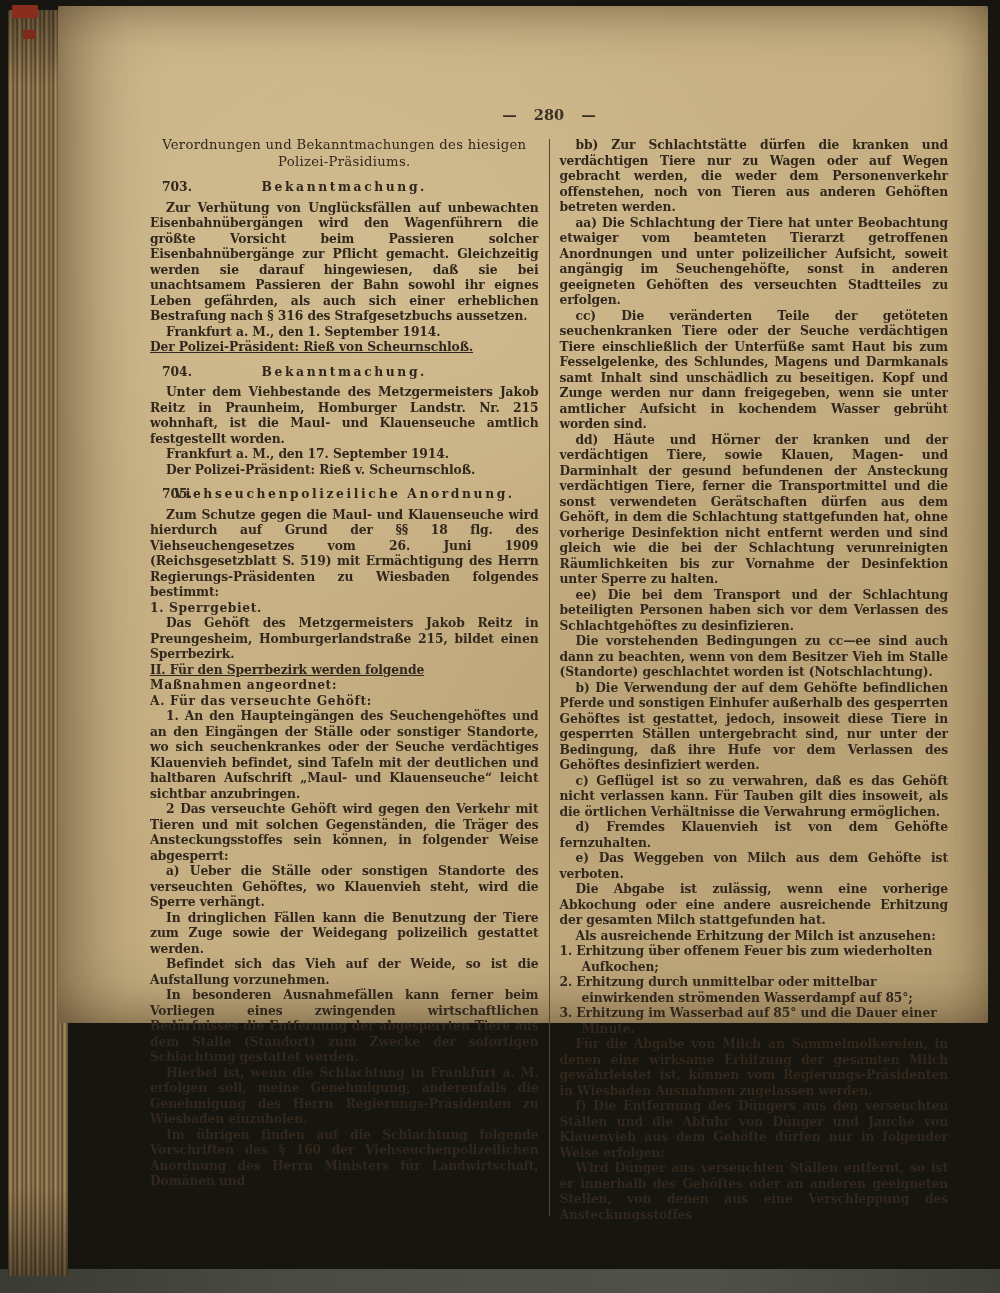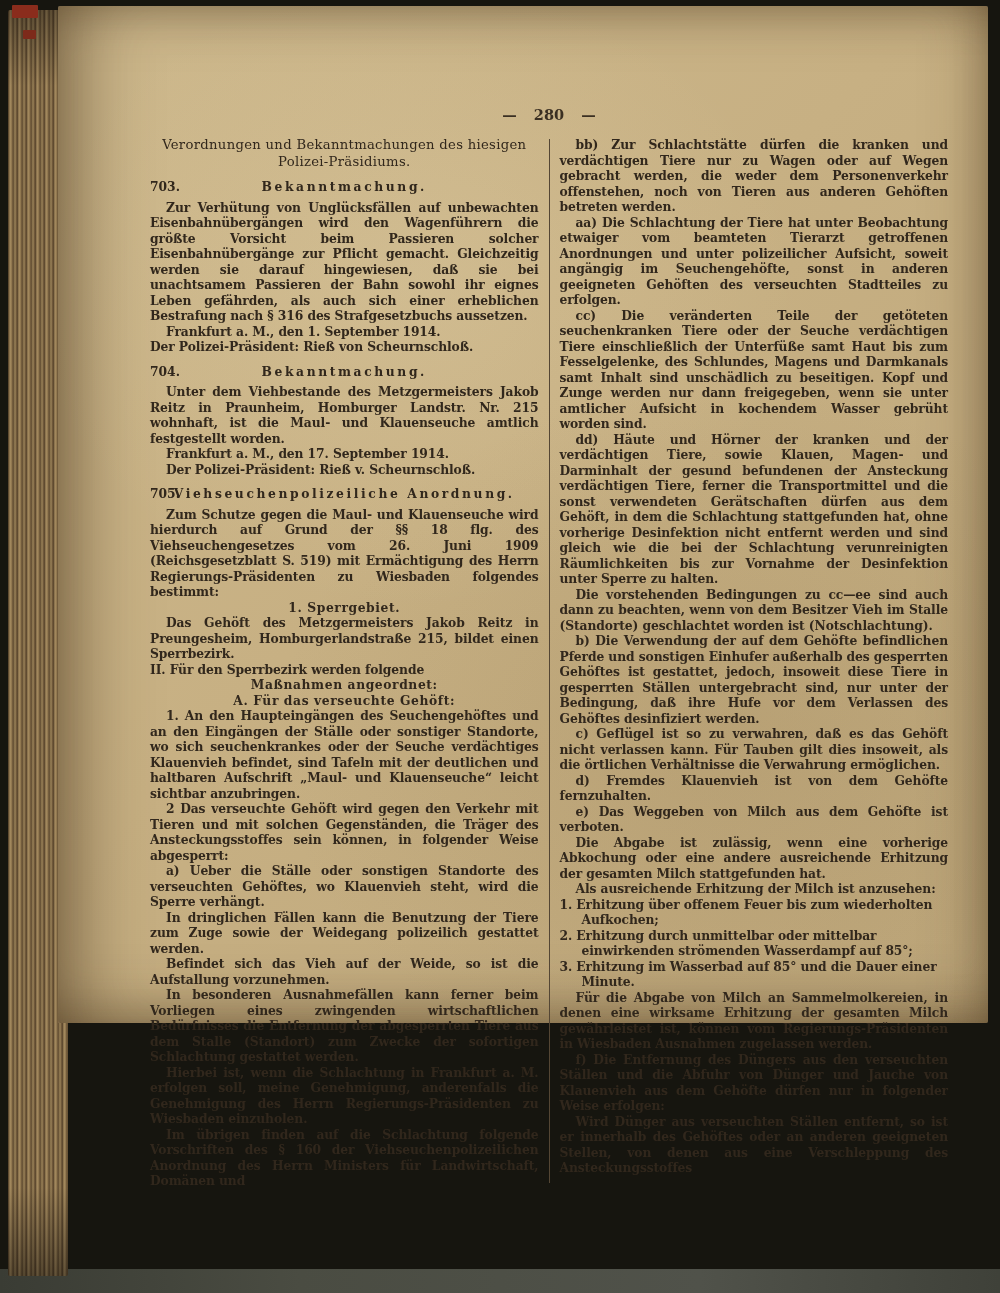--- a/index.html
+++ b/index.html
@@ -66,36 +66,36 @@
   
   .col {
     font-size: 12.3px; line-height: 15.5px;
     font-weight: 700;
     text-align: justify;
     letter-spacing: -0.1px;
     hyphens: auto;
   }
   .col p { margin: 0; }
   .para  { text-indent: 16px; }
-  .flush { text-indent: 0; }
-  .center { text-align: center; text-indent: 0; margin: 2px 0; letter-spacing: .6px; }
+  .flush { text-indent: 0; text-decoration: underline; }
+  .center { text-align: left; text-indent: 0; margin: 2px 0; letter-spacing: .6px; }
   .list { padding-left: 22px; text-indent: -22px; text-align: left; }
 
   .masthead {
     text-align: center;
     font-size: 13.2px; line-height: 16.5px;
     letter-spacing: .3px;
     margin-bottom: 8px;
     font-weight: 400;
   }
   .section-head {
     position: relative; text-align: center;
     margin: 9px 0 5px 0;
   }
-  .sec-num { position: absolute; left: 0; letter-spacing: 0; }
+  .sec-num { position: absolute; left: 12px; letter-spacing: 0; }
   .sec-title { letter-spacing: 2.6px; }
 </style>
 </head>
 <body>
 
 <div class="scene">
   <div class="scanner-bed"></div>
   <div class="book-edge"></div>
   <div class="edge-mark m1"></div>
   <div class="edge-mark m2"></div>
@@ -129,20 +129,21 @@
             <p class="para">In besonderen Ausnahmefällen kann ferner beim Vorliegen eines zwingenden wirtschaftlichen Bedürfnisses die Entfernung der abgesperrten Tiere aus dem Stalle (Standort) zum Zwecke der sofortigen Schlachtung gestattet werden.</p>
             <p class="para">Hierbei ist, wenn die Schlachtung in Frankfurt a. M. erfolgen soll, meine Genehmigung, anderenfalls die Genehmigung des Herrn Regierungs-Präsidenten zu Wiesbaden einzuholen.</p>
             <p class="para">Im übrigen finden auf die Schlachtung folgende Vorschriften des § 160 der Viehseuchenpolizeilichen Anordnung des Herrn Ministers für Landwirtschaft, Domänen und</p>
           </div>
         <div class="col-rule"></div>
         <div class="col" id="col-right">
             <p class="para">bb) Zur Schlachtstätte dürfen die kranken und verdächtigen Tiere nur zu Wagen oder auf Wegen gebracht werden, die weder dem Personenverkehr offenstehen, noch von Tieren aus anderen Gehöften betreten werden.</p>
             <p class="para">aa) Die Schlachtung der Tiere hat unter Beobachtung etwaiger vom beamteten Tierarzt getroffenen Anordnungen und unter polizeilicher Aufsicht, soweit angängig im Seuchengehöfte, sonst in anderen geeigneten Gehöften des verseuchten Stadtteiles zu erfolgen.</p>
             <p class="para">cc) Die veränderten Teile der getöteten seuchenkranken Tiere oder der Seuche verdächtigen Tiere einschließlich der Unterfüße samt Haut bis zum Fesselgelenke, des Schlundes, Magens und Darmkanals samt Inhalt sind unschädlich zu beseitigen. Kopf und Zunge werden nur dann freigegeben, wenn sie unter amtlicher Aufsicht in kochendem Wasser gebrüht worden sind.</p>
             <p class="para">dd) Häute und Hörner der kranken und der verdächtigen Tiere, sowie Klauen, Magen- und Darminhalt der gesund befundenen der Ansteckung verdächtigen Tiere, ferner die Transportmittel und die sonst verwendeten Gerätschaften dürfen aus dem Gehöft, in dem die Schlachtung stattgefunden hat, ohne vorherige Desinfektion nicht entfernt werden und sind gleich wie die bei der Schlachtung verunreinigten Räumlichkeiten bis zur Vornahme der Desinfektion unter Sperre zu halten.</p>
+            <p class="para">ee) Die bei dem Transport und der Schlachtung beteiligten Personen haben sich vor dem Verlassen des Schlachtgehöftes zu desinfizieren.</p>
             <p class="para">Die vorstehenden Bedingungen zu cc—ee sind auch dann zu beachten, wenn von dem Besitzer Vieh im Stalle (Standorte) geschlachtet worden ist (Notschlachtung).</p>
             <p class="para">b) Die Verwendung der auf dem Gehöfte befindlichen Pferde und sonstigen Einhufer außerhalb des gesperrten Gehöftes ist gestattet, jedoch, insoweit diese Tiere in gesperrten Ställen untergebracht sind, nur unter der Bedingung, daß ihre Hufe vor dem Verlassen des Gehöftes desinfiziert werden.</p>
             <p class="para">c) Geflügel ist so zu verwahren, daß es das Gehöft nicht verlassen kann. Für Tauben gilt dies insoweit, als die örtlichen Verhältnisse die Verwahrung ermöglichen.</p>
             <p class="para">d) Fremdes Klauenvieh ist von dem Gehöfte fernzuhalten.</p>
             <p class="para">e) Das Weggeben von Milch aus dem Gehöfte ist verboten.</p>
             <p class="para">Die Abgabe ist zulässig, wenn eine vorherige Abkochung oder eine andere ausreichende Erhitzung der gesamten Milch stattgefunden hat.</p>
             <p class="para">Als ausreichende Erhitzung der Milch ist anzusehen:</p>
             <p class="list">1. Erhitzung über offenem Feuer bis zum wiederholten Aufkochen;</p>
             <p class="list">2. Erhitzung durch unmittelbar oder mittelbar einwirkenden strömenden Wasserdampf auf 85°;</p>
             <p class="list">3. Erhitzung im Wasserbad auf 85° und die Dauer einer Minute.</p>

